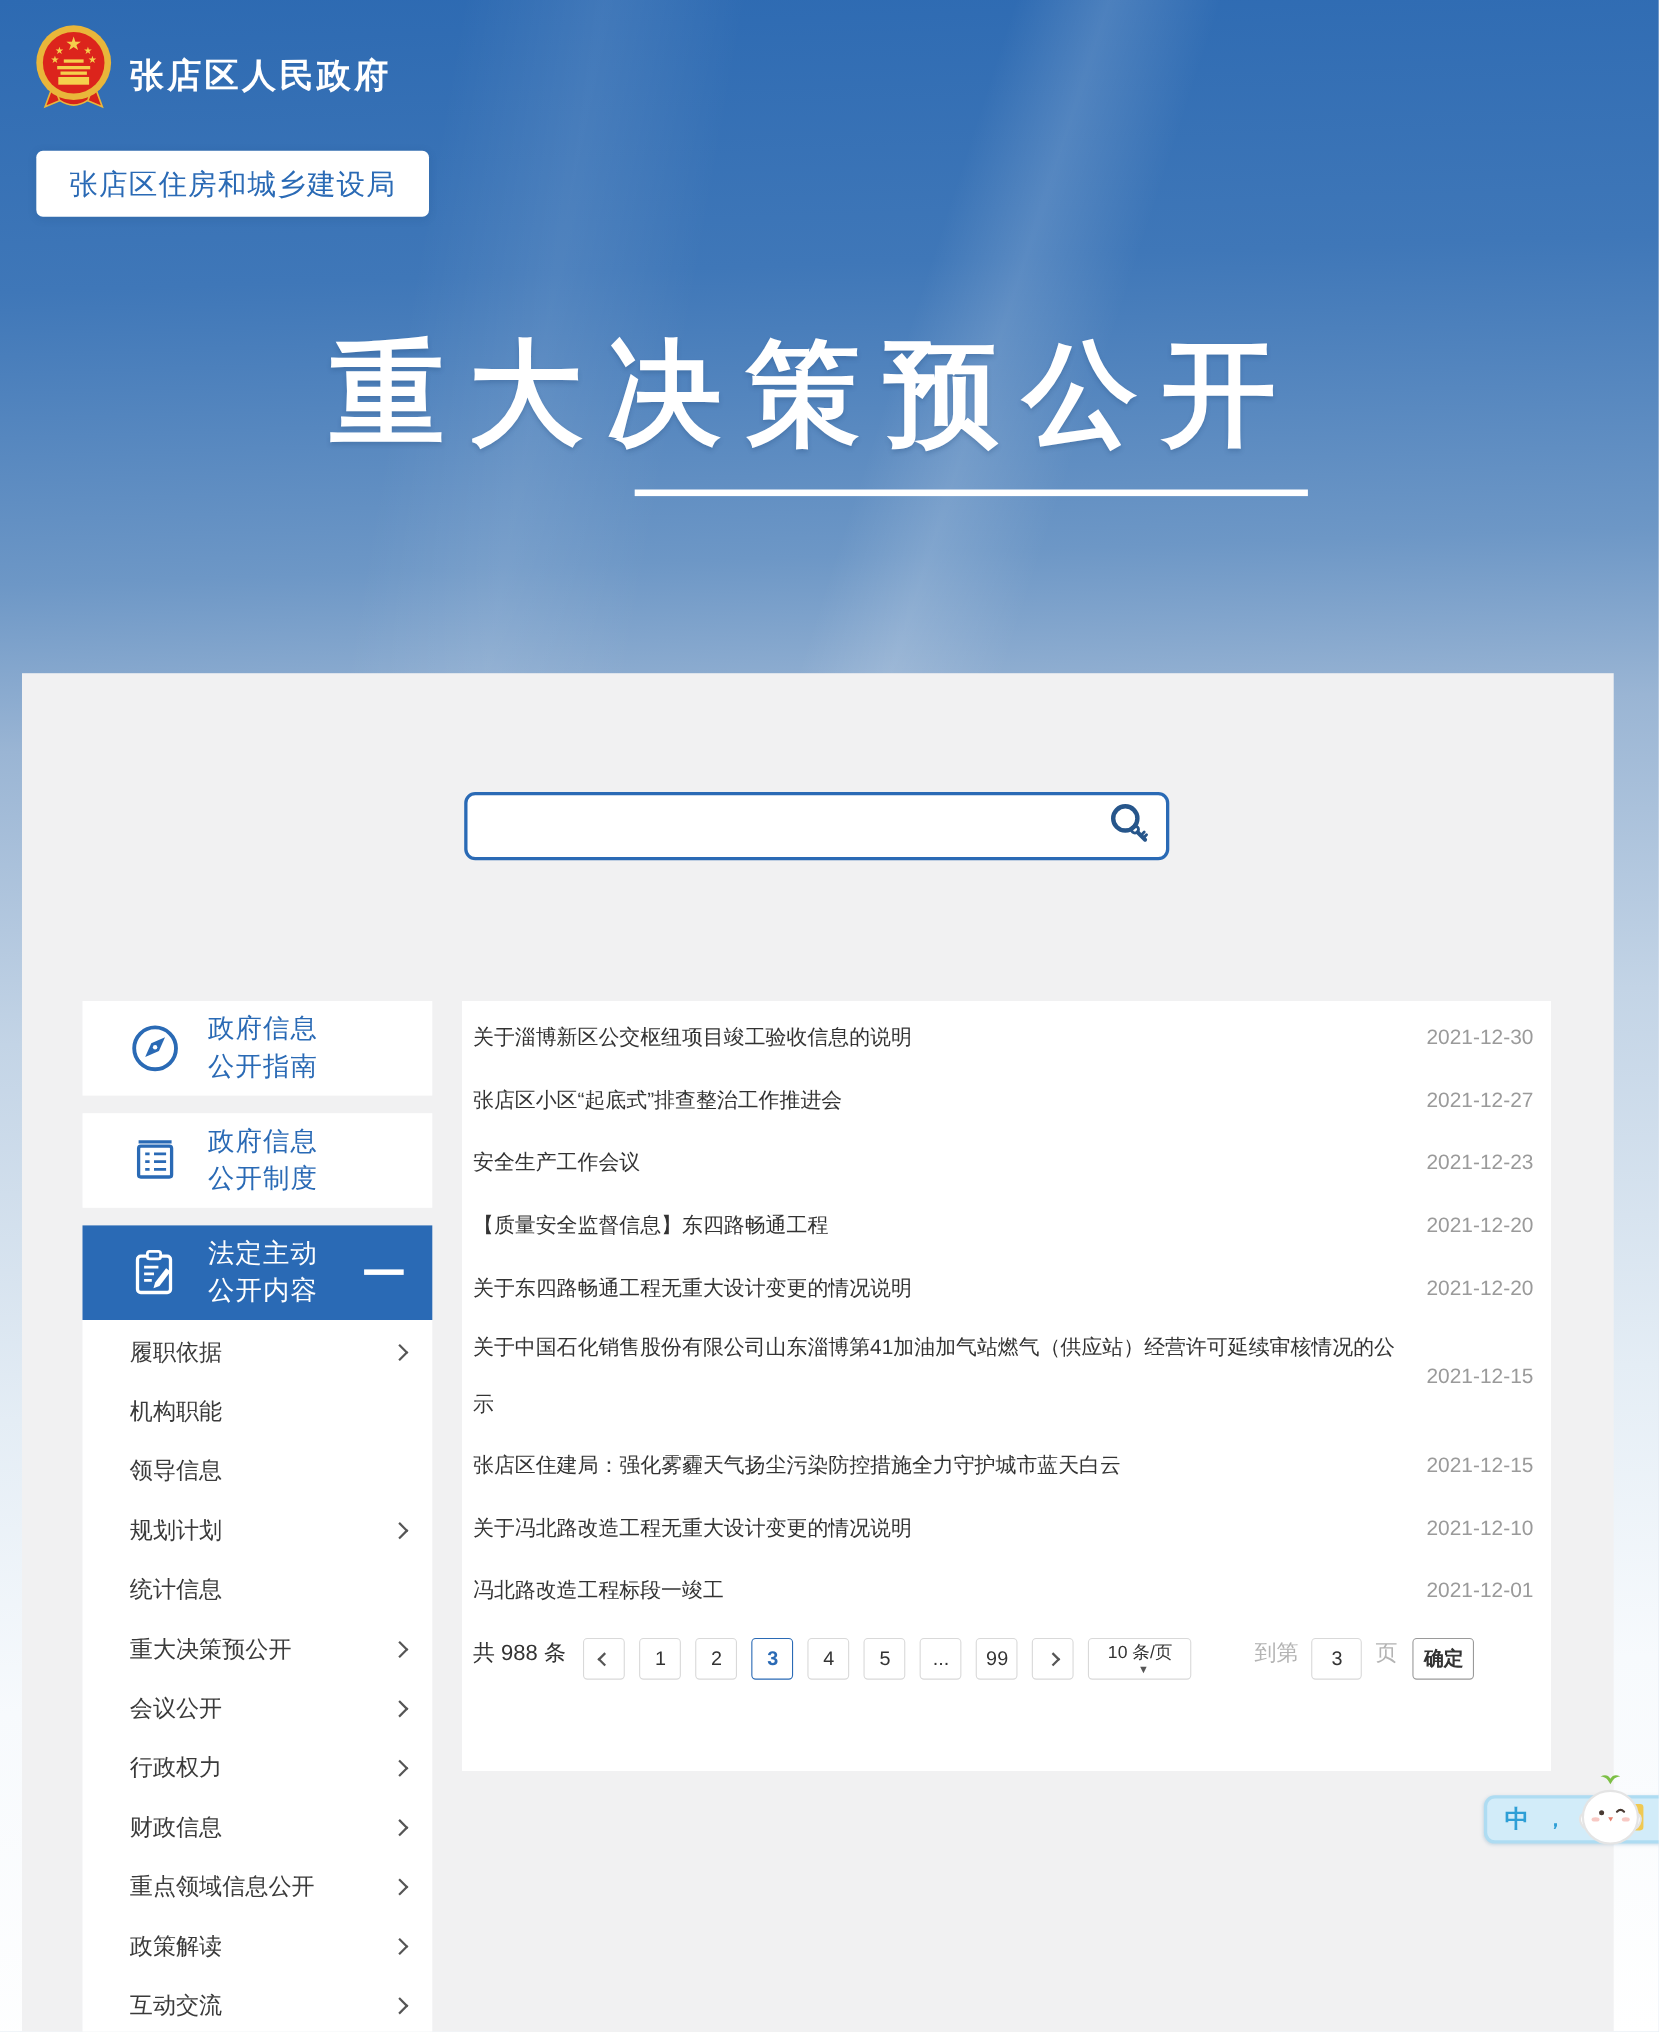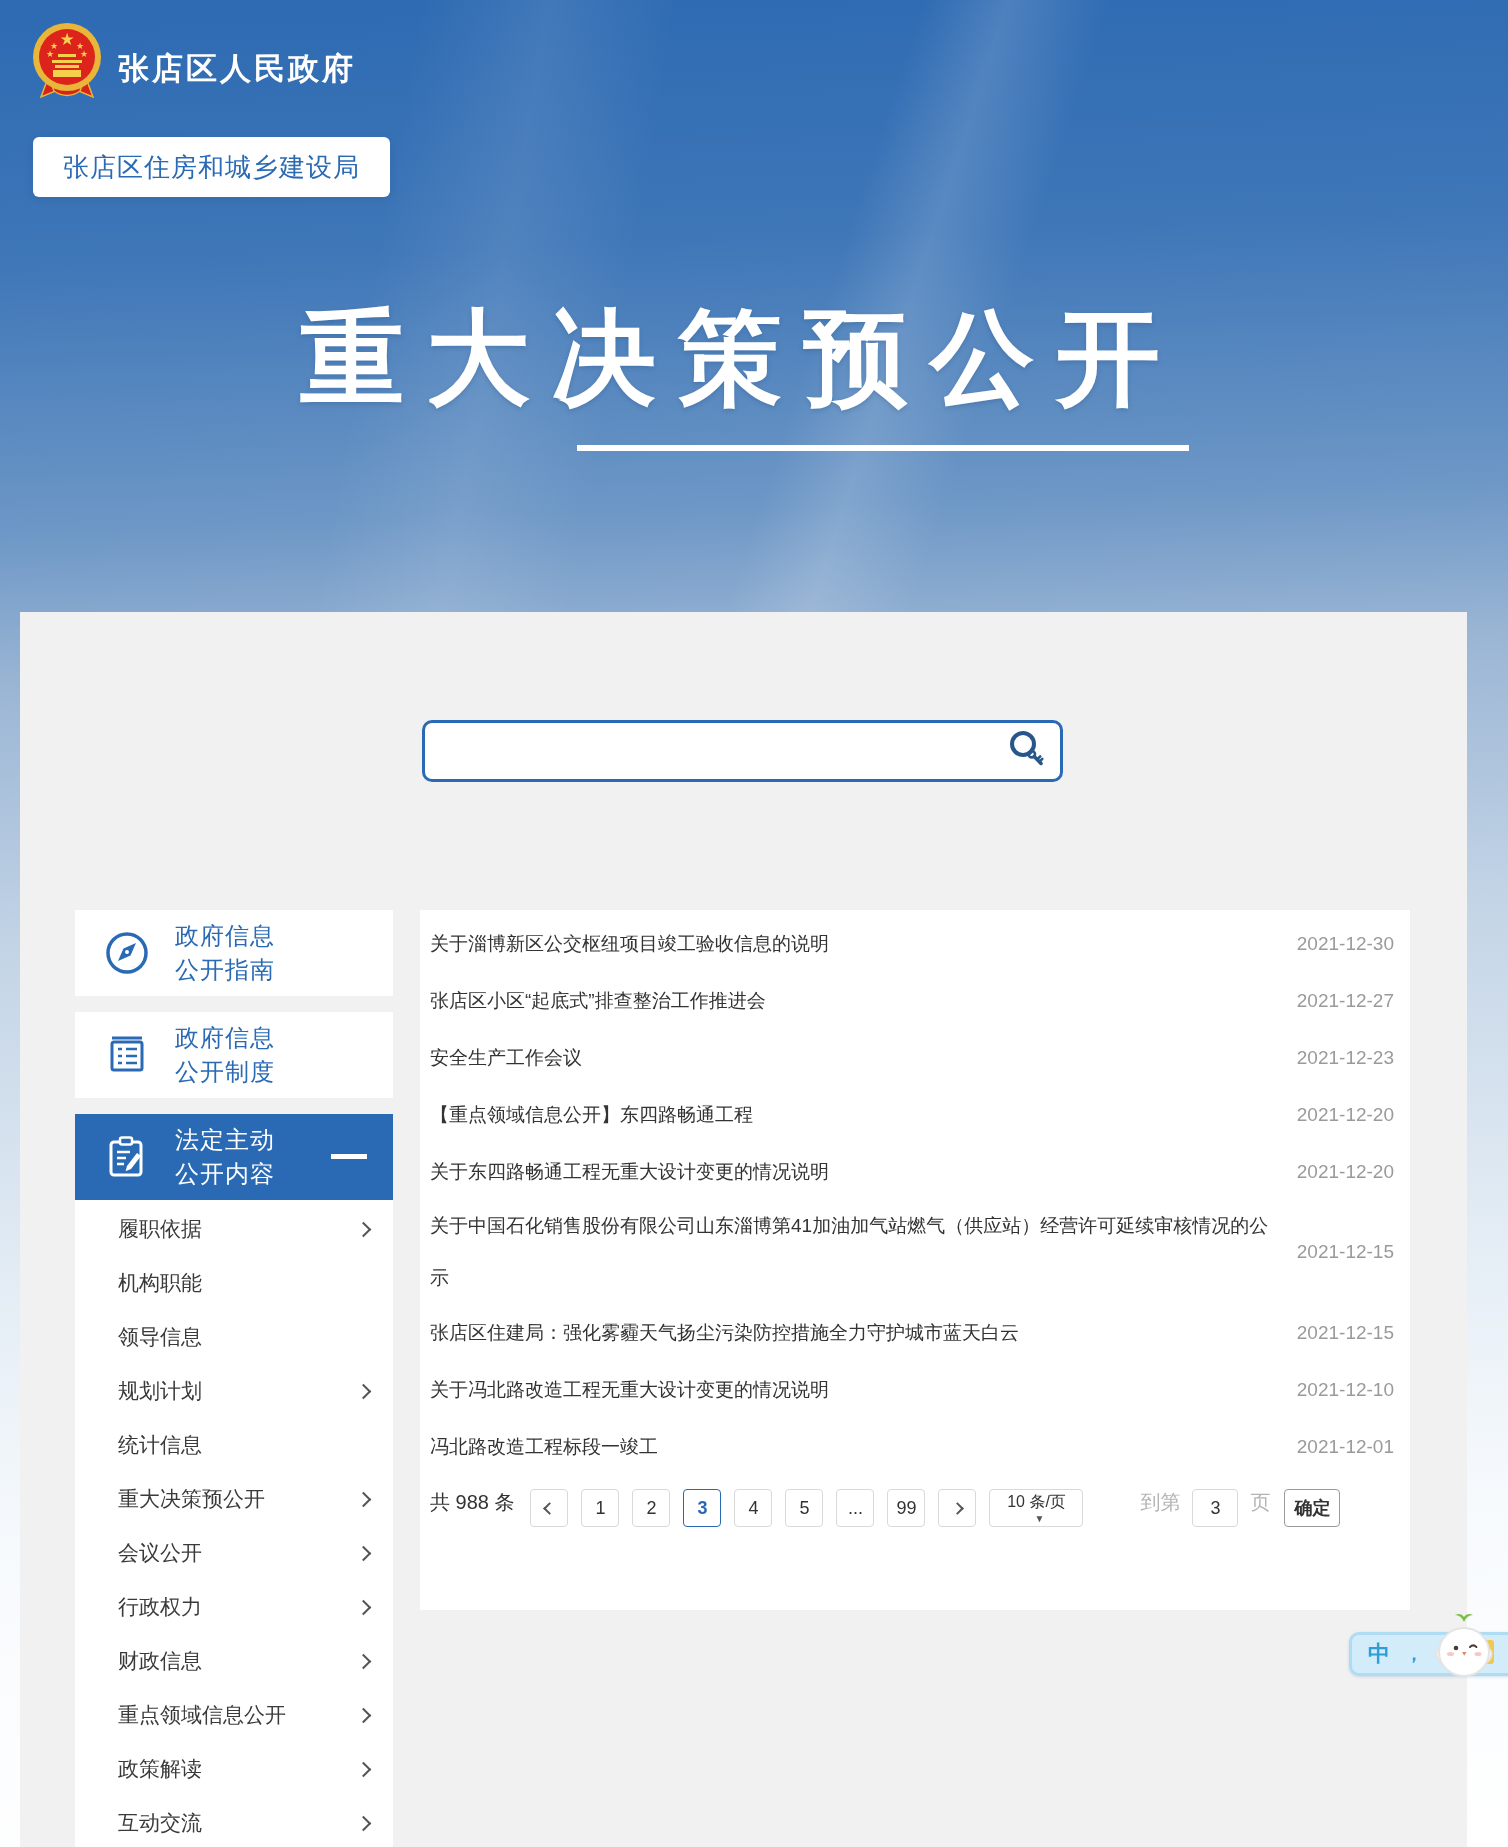--- a/index.html
+++ b/index.html
@@ -35,21 +35,21 @@
     position:absolute; left:402px; top:108px; width:641px; height:62px;
     background:#fff; border:3px solid #2a6ab5; border-radius:10px;
     display:flex; align-items:center; padding:0 10px 0 18px;
   }
   .search-input{ flex:1; height:100%; border:none; outline:none; font-size:20px; color:#333; background:transparent; }
   .search-btn{ width:48px; height:48px; border:none; background:transparent; cursor:pointer; display:flex; align-items:center; justify-content:center; }
   
   .sidebar{ position:absolute; left:55px; top:298px; width:318px; }
   .side-card{
     height:86px; margin-bottom:16px; background:#fff; display:flex; align-items:center;
-    padding-left:26px; cursor:pointer; position:relative;
+    padding-left:40px; cursor:pointer; position:relative;
   }
   .side-card .icon-box{ width:52px; height:52px; flex:0 0 52px; display:flex; align-items:center; justify-content:center; }
   .side-card .card-label{ margin-left:22px; font-size:24px; color:#2a6ab5; line-height:34px; letter-spacing:1px; }
   .side-card.active{ background:#2a6ab5; margin-bottom:0; }
   .side-card.active .card-label{ color:#fff; }
   .collapse-dash{ position:absolute; right:26px; top:50%; margin-top:-3px; width:36px; height:5px; background:#fff; }
   .side-menu{ background:#fff; padding-top:2px; }
   .menu-item{
     height:54px; display:flex; align-items:center; justify-content:space-between;
     padding:0 24px 0 43px; cursor:pointer;
@@ -257,21 +257,21 @@
           <span class="news-title">张店区小区“起底式”排查整治工作推进会</span>
           <span class="news-date">2021-12-27</span>
         </div>
 
         <div class="news-row">
           <span class="news-title">安全生产工作会议</span>
           <span class="news-date">2021-12-23</span>
         </div>
 
         <div class="news-row">
-          <span class="news-title">【重点领域信息公开】东四路畅通工程</span>
+          <span class="news-title">【质量安全监督信息】东四路畅通工程</span>
           <span class="news-date">2021-12-20</span>
         </div>
 
         <div class="news-row">
           <span class="news-title">关于东四路畅通工程无重大设计变更的情况说明</span>
           <span class="news-date">2021-12-20</span>
         </div>
 
         <div class="news-row">
           <span class="news-title">关于中国石化销售股份有限公司山东淄博第41加油加气站燃气（供应站）经营许可延续审核情况的公示</span>

